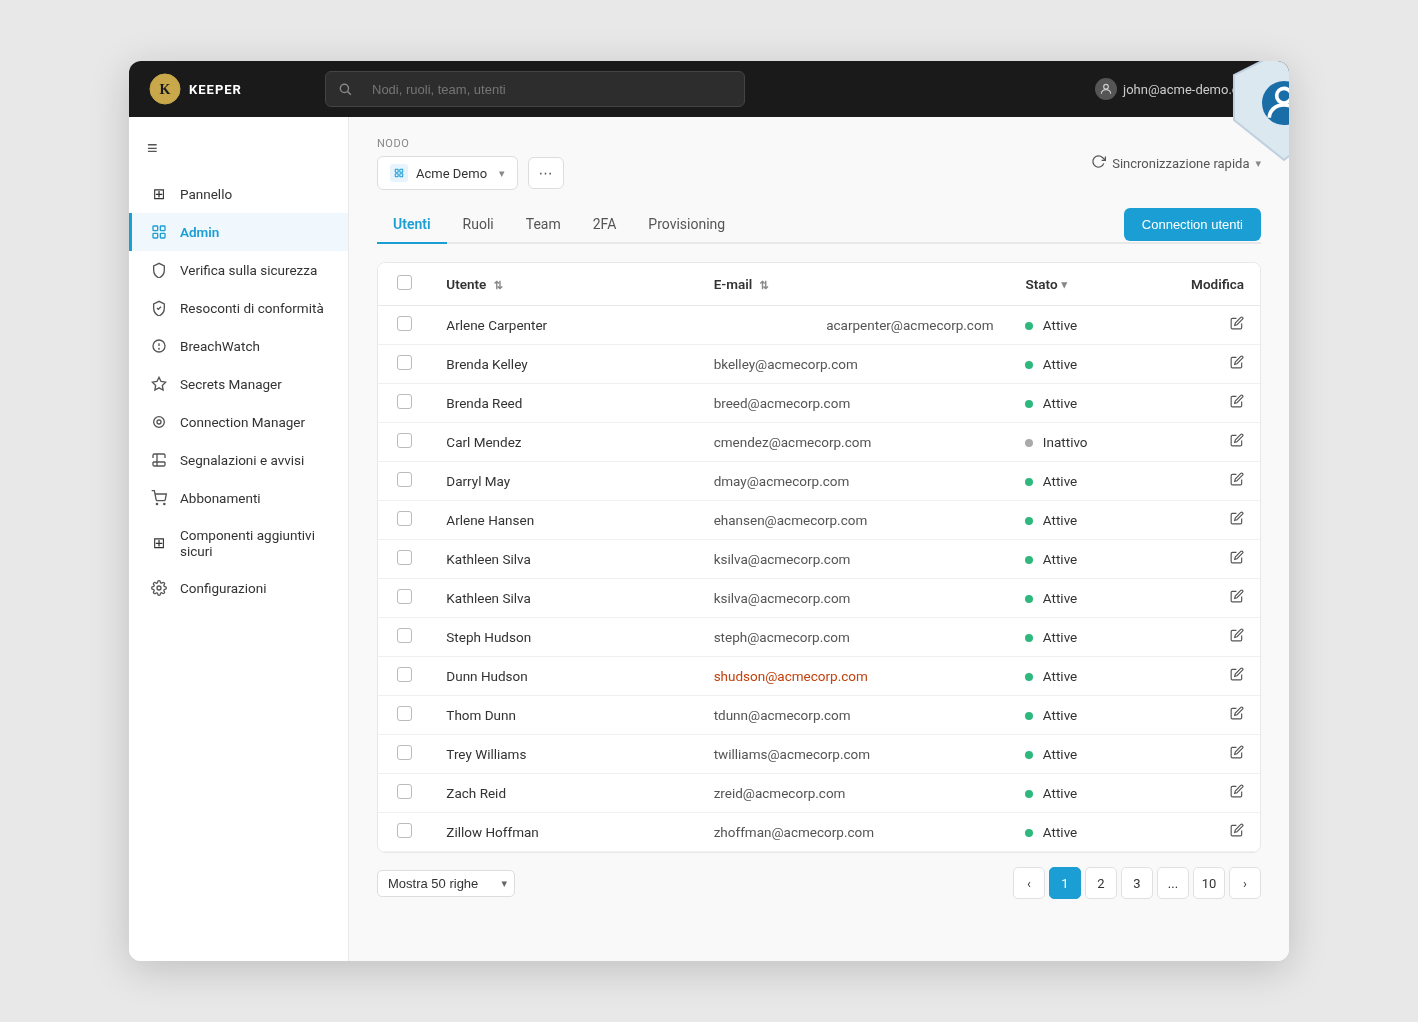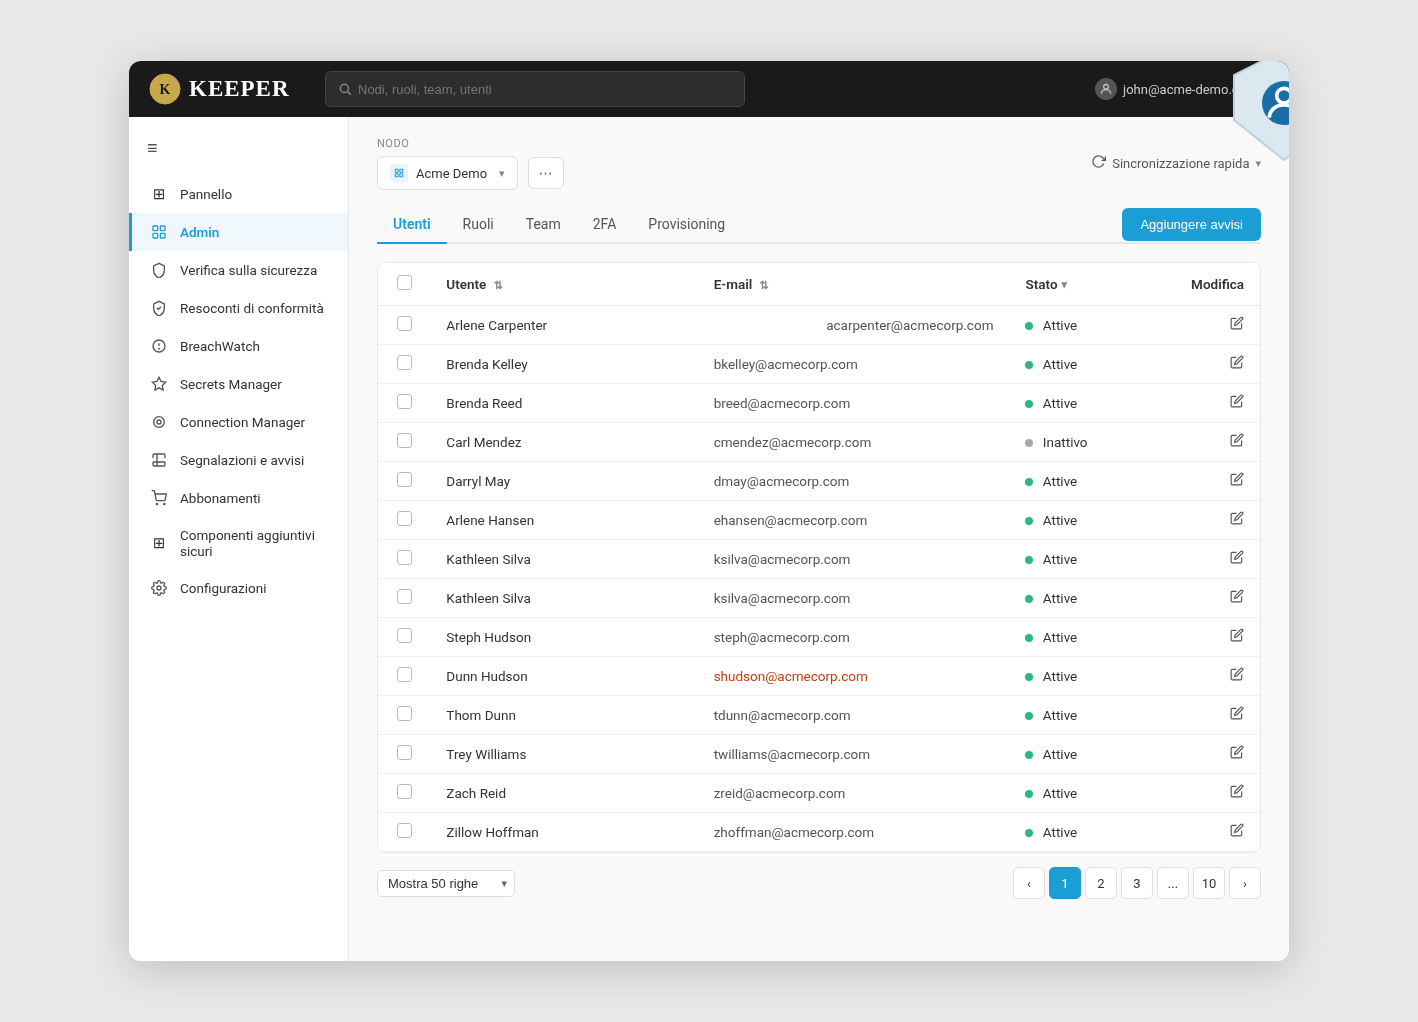--- a/index.html
+++ b/index.html
@@ -38,36 +38,35 @@
       align-items: center;
       gap: 8px;
       min-width: 160px;
     }
     .logo-icon {
       width: 32px;
       height: 32px;
     }
     .logo-text {
       color: #fff;
-      font-size: 23px;
+      font-size: 13px;
       font-weight: 700;
       letter-spacing: 1px;
-      font-family: Liberation Serif, serif;
     }
     .search-bar {
       flex: 1;
       max-width: 420px;
       background: #2d2d2d;
       border: 1px solid #444;
       border-radius: 6px;
       display: flex;
       align-items: center;
       padding: 0 12px;
       height: 36px;
-      gap: 6px;
+      gap: 20px;
     }
     .search-bar input {
       background: transparent;
       border: none;
       outline: none;
       color: #aaa;
       font-size: 13px;
       width: 100%;
     }
     .search-icon-svg { color: #888; flex-shrink: 0; }
@@ -548,21 +547,21 @@
       </div>
 
       <div class="tabs">
         <div class="tabs-left">
           <div class="tab active">Utenti</div>
           <div class="tab">Ruoli</div>
           <div class="tab">Team</div>
           <div class="tab">2FA</div>
           <div class="tab">Provisioning</div>
         </div>
-        <button class="add-user-btn">Aggiungere avvisi</button>
+        <button class="add-user-btn">Connection utenti</button>
       </div>
 
       <div class="table-wrapper">
         <table>
           <thead>
             <tr>
               <th class="col-check">
                 <input type="checkbox" class="checkbox" style="">
               </th>
               <th class="col-user">

